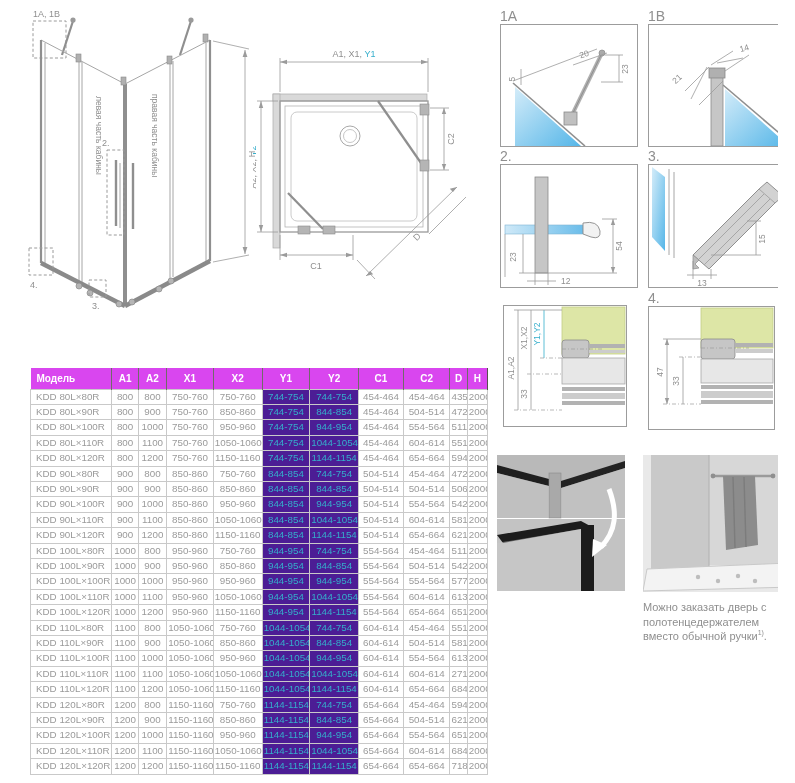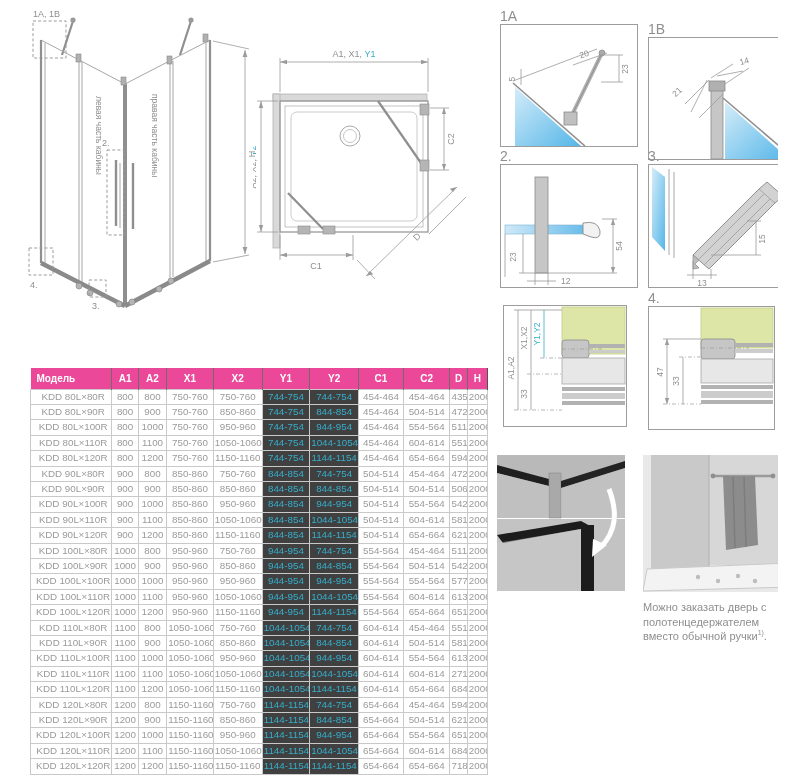--- a/index.html
+++ b/index.html
@@ -24,26 +24,26 @@
   .bar1{fill:#b2b2b2}
   .bar2{fill:#cccccc}
   .green{fill:#dde6a6;stroke:#c3cd87;stroke-width:.8}
   .arr{fill:#9b9b9b}
   
   .dlabel{font-size:14px;color:#8f8f8f;line-height:12px;margin-bottom:2px}
   .box{border:1px solid #9c9c9c;background:#fff}
   
   .notice{border:1px solid #8f8f8f;color:#807e7e;font-size:11.5px;line-height:1.4;padding:4px 10px;width:459px;background:#fff}
   table{width:458px;border-collapse:collapse;table-layout:fixed}
-  th{background:#ec4899;color:#fff;font-size:10px;font-weight:bold;height:21px;border-right:1px solid #716b69;padding:0 2px;text-align:center;overflow:hidden;white-space:nowrap}
+  th{background:#d946ef;color:#fff;font-size:10px;font-weight:bold;height:21px;border-right:1px solid #716b69;padding:0 2px;text-align:center;overflow:hidden;white-space:nowrap}
   th:last-child{border-right:1px solid #56504e}
   th.c0{text-align:left;padding-left:6px}
   td{border:1px solid #c9c9c9;font-size:9.8px;color:#9a9a9a;text-align:center;height:14.4px;line-height:14.4px;padding:0 1px;white-space:nowrap;overflow:hidden;background:#fff}
-  td.c0{text-align:center;padding-left:5px}
-  td.c5,td.c6{color:#35aecb;background:#404040}
+  td.c0{text-align:left;padding-left:5px}
+  td.c5,td.c6{color:#35aecb;background:#4c1d95}
   
   .note{font-size:11px;color:#8f8f8f;line-height:1.34}
   .note p{margin:0}
   sup{font-size:7px;vertical-align:super;line-height:0}
 </style>
 </head>
 <body>
 
 <div class="page">
 
@@ -548,21 +548,21 @@
         <line x1="72" y1="40" x2="106" y2="28" class="dim"></line>
         <text transform="rotate(-18 84 32)" x="84" y="32" text-anchor="middle" class="txt">20</text>
         <line x1="104" y1="30" x2="122" y2="30" class="dim"></line>
         <line x1="100" y1="57" x2="122" y2="57" class="dim"></line>
         <line x1="118" y1="30" x2="118" y2="57" class="dim"></line>
         <text transform="rotate(-90 127 44)" x="127" y="44" text-anchor="middle" class="txt">23</text>
       </svg>
     </div>
   </div>
 
-  <div class="abs" style="left:648px;top:23px">
+  <div class="abs" style="left:648px;top:10px">
     <div class="dlabel">1B</div>
     <div class="box" style="width:145px;height:123px">
       <svg width="143" height="121" viewBox="0 0 143 121">
         <defs>
           <linearGradient id="gB" x1="0" y1="0" x2="1" y2="1">
             <stop offset="0" stop-color="#d4ecf9"></stop>
               <stop offset="1" stop-color="#55b6e8"></stop>
           </linearGradient>
         </defs>
         <polygon points="76,64 140,121 76,121" fill="url(#gB)"></polygon>

